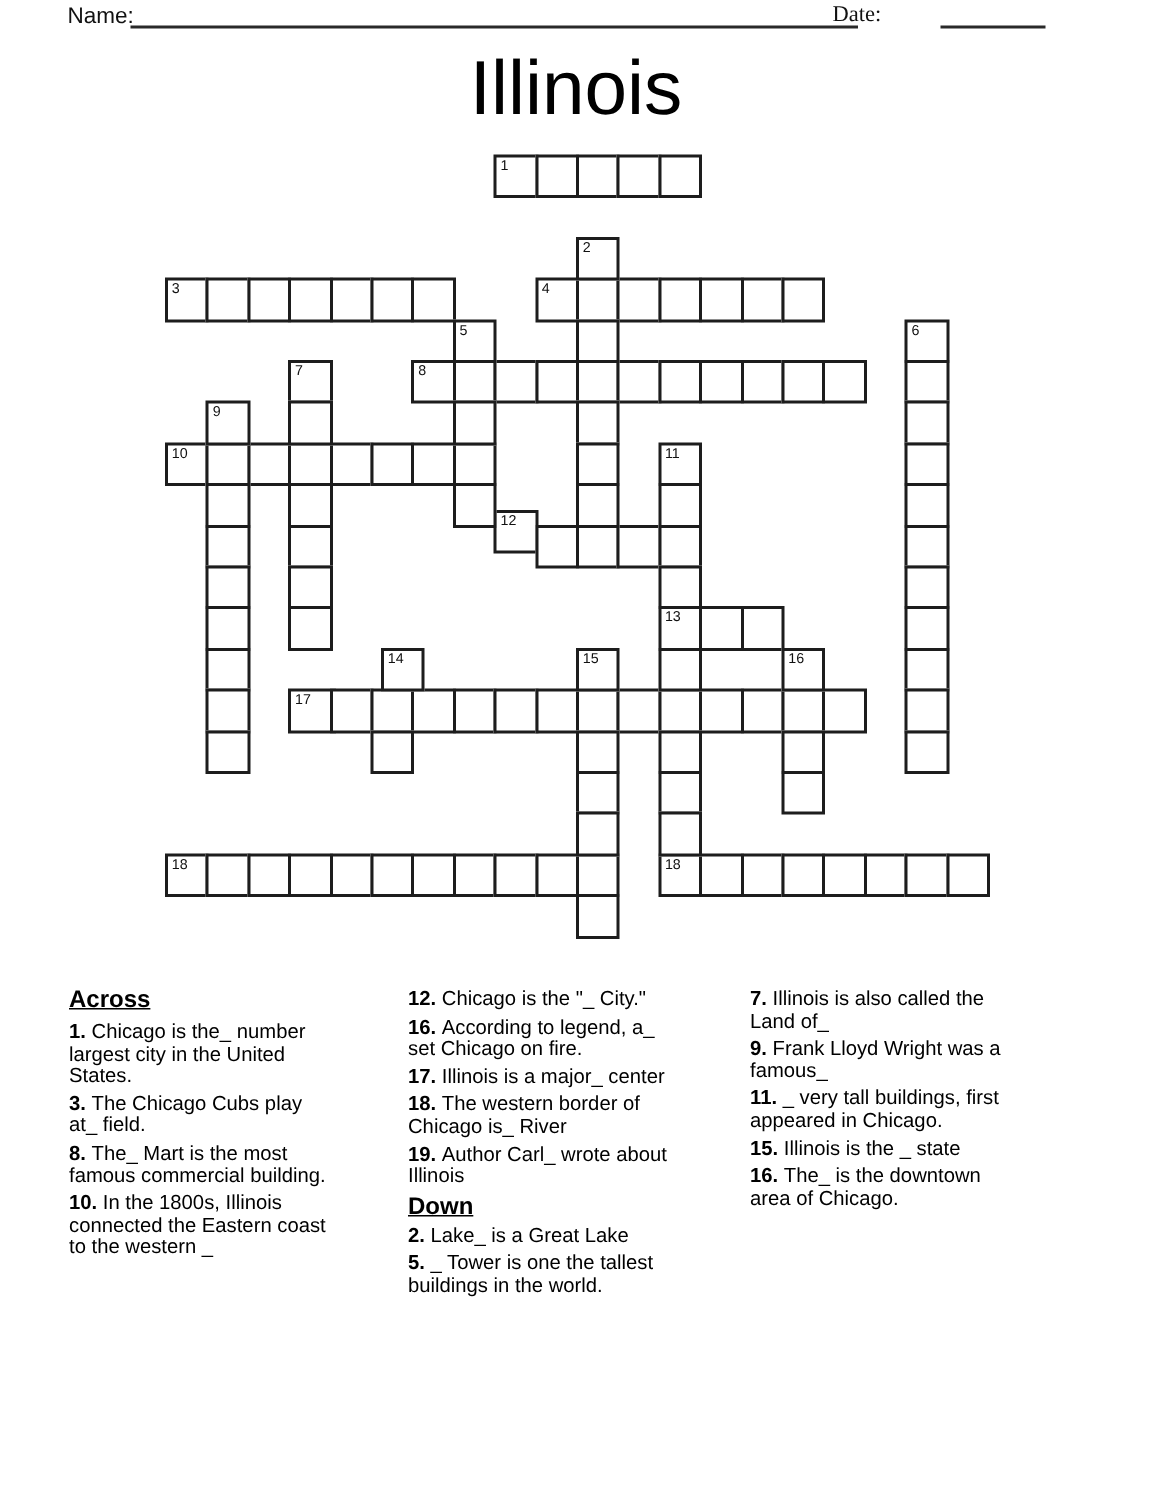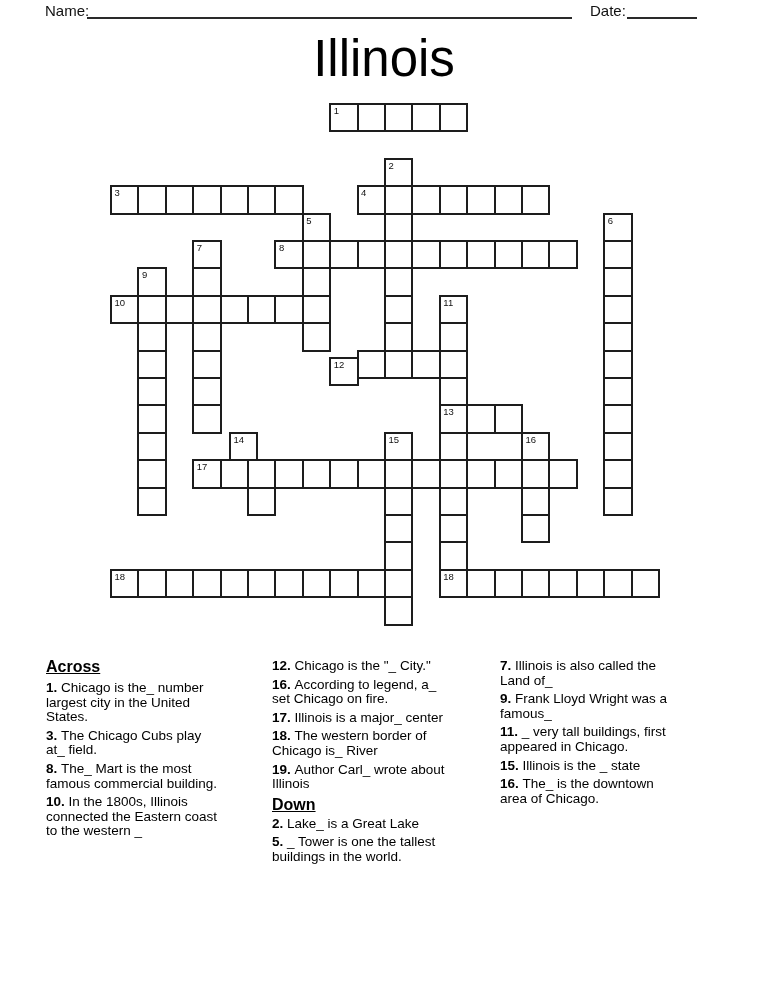--- a/index.html
+++ b/index.html
@@ -42,21 +42,21 @@
   .clue .txt { white-space:pre-line; }
 </style>
 </head>
 <body>
 
 <div class="page">
 
   <span class="field-label" style="left:45px; top:2px;">Name:</span>
   <div class="fill-line" style="left:87px; top:0px; width:485px;"></div>
 
-  <span class="field-label" style="left:590px; top:2px;">Date:</span>
+  <span class="field-label" style="left:555px; top:2px;font-family:Liberation Serif, serif;">Date:</span>
   <div class="fill-line" style="left:627px; top:0px; width:70px;"></div>
 
   <div class="title">Illinois</div>
 
   <div class="grid">
       <div class="cell" style="left: 219.2px; top: 0px;">
         <span class="cell-num">1</span>
       </div>
       <div class="cell" style="left: 246.6px; top: 0px;"></div>
       <div class="cell" style="left: 274px; top: 0px;"></div>
@@ -96,21 +96,21 @@
       <div class="cell" style="left: 0px; top: 191.8px;">
         <span class="cell-num">10</span>
       </div>
       <div class="cell" style="left: 27.4px; top: 191.8px;"></div>
       <div class="cell" style="left: 54.8px; top: 191.8px;"></div>
       <div class="cell" style="left: 82.2px; top: 191.8px;"></div>
       <div class="cell" style="left: 109.6px; top: 191.8px;"></div>
       <div class="cell" style="left: 137px; top: 191.8px;"></div>
       <div class="cell" style="left: 164.4px; top: 191.8px;"></div>
       <div class="cell" style="left: 191.8px; top: 191.8px;"></div>
-      <div class="cell" style="left: 219.2px; top: 254px;">
+      <div class="cell" style="left: 219.2px; top: 237px;">
         <span class="cell-num">12</span>
       </div>
       <div class="cell" style="left: 246.6px; top: 246.6px;"></div>
       <div class="cell" style="left: 274px; top: 246.6px;"></div>
       <div class="cell" style="left: 301.4px; top: 246.6px;"></div>
       <div class="cell" style="left: 328.8px; top: 246.6px;"></div>
       <div class="cell" style="left: 328.8px; top: 301.4px;">
         <span class="cell-num">13</span>
       </div>
       <div class="cell" style="left: 356.2px; top: 301.4px;"></div>
@@ -199,21 +199,21 @@
       <div class="cell" style="left: 27.4px; top: 383.6px;"></div>
       <div class="cell" style="left: 328.8px; top: 191.8px;">
         <span class="cell-num">11</span>
       </div>
       <div class="cell" style="left: 328.8px; top: 219.2px;"></div>
       <div class="cell" style="left: 328.8px; top: 274px;"></div>
       <div class="cell" style="left: 328.8px; top: 328.8px;"></div>
       <div class="cell" style="left: 328.8px; top: 383.6px;"></div>
       <div class="cell" style="left: 328.8px; top: 411px;"></div>
       <div class="cell" style="left: 328.8px; top: 438.4px;"></div>
-      <div class="cell" style="left: 119px; top: 328.8px;">
+      <div class="cell" style="left: 144px; top: 328.8px;">
         <span class="cell-num">14</span>
       </div>
       <div class="cell" style="left: 137px; top: 383.6px;"></div>
       <div class="cell" style="left: 274px; top: 328.8px;">
         <span class="cell-num">15</span>
       </div>
       <div class="cell" style="left: 274px; top: 383.6px;"></div>
       <div class="cell" style="left: 274px; top: 411px;"></div>
       <div class="cell" style="left: 274px; top: 438.4px;"></div>
       <div class="cell" style="left: 274px; top: 493.2px;"></div>

